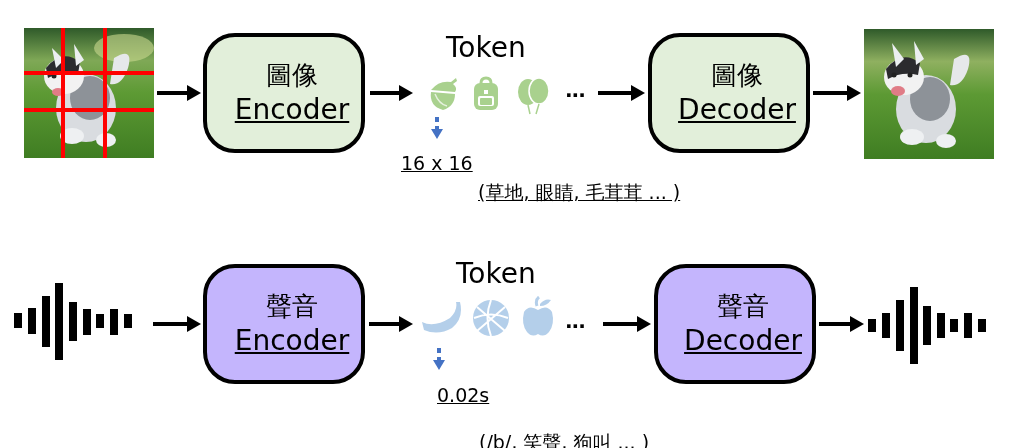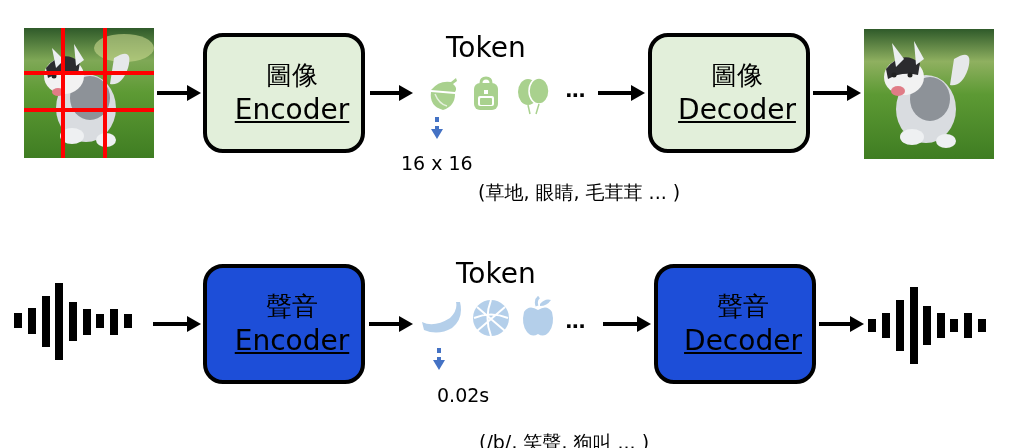--- a/index.html
+++ b/index.html
@@ -1,30 +1,30 @@
 <!DOCTYPE html>
 <html><head>
 <meta charset="utf-8">
 <style>
   html, body { margin:0; padding:0; background:#ffffff; }
   body { width:1014px; height:448px; position:relative; overflow:hidden;
          font-family:"DejaVu Sans", "Liberation Sans", sans-serif; color:#000; }
   .abs { position:absolute; }
-  .box { position:absolute; border:4px solid #000; border-radius:20px; box-sizing:border-box;
+  .box { position:absolute; border:4px solid #000; border-radius:32px; box-sizing:border-box;
          display:flex; flex-direction:column; align-items:center; justify-content:center;padding-left:16px; }
   .box.green { background:#e2efda; }
-  .box.blue { background:#1d4ed8; }
+  .box.blue { background:#c4b5fd; }
   .box .zh { font-size:26px; line-height:34px; }
   .box .en { font-size:28px; line-height:36px; font-family:"DejaVu Sans", sans-serif;text-decoration:underline; }
   .arrow { position:absolute; height:4px; background:#000; }
   .arrow::after { content:""; position:absolute; right:-12px; top:-6px; border-left:14px solid #000;
                   border-top:8px solid transparent; border-bottom:8px solid transparent; }
   .token-title { position:absolute; font-weight:normal; font-size:28px; }
   .dots { position:absolute; font-weight:bold; font-size:20px; letter-spacing:-1px; }
-  .label { position:absolute; font-size:19px; white-space:nowrap; }
+  .label { position:absolute; font-size:19px; white-space:nowrap;text-decoration:underline; }
   .photo { position:absolute; overflow:hidden; }
   .wave-bar { position:absolute; background:#000; }
 </style>
 </head>
 <body>
 
 <div class="photo" style="left:24px;top:28px;width:130px;height:130px;">
   <svg width="130" height="130" viewBox="0 0 130 130">
     <defs>
       <linearGradient id="sky1" x1="0" y1="0" x2="0" y2="1">

